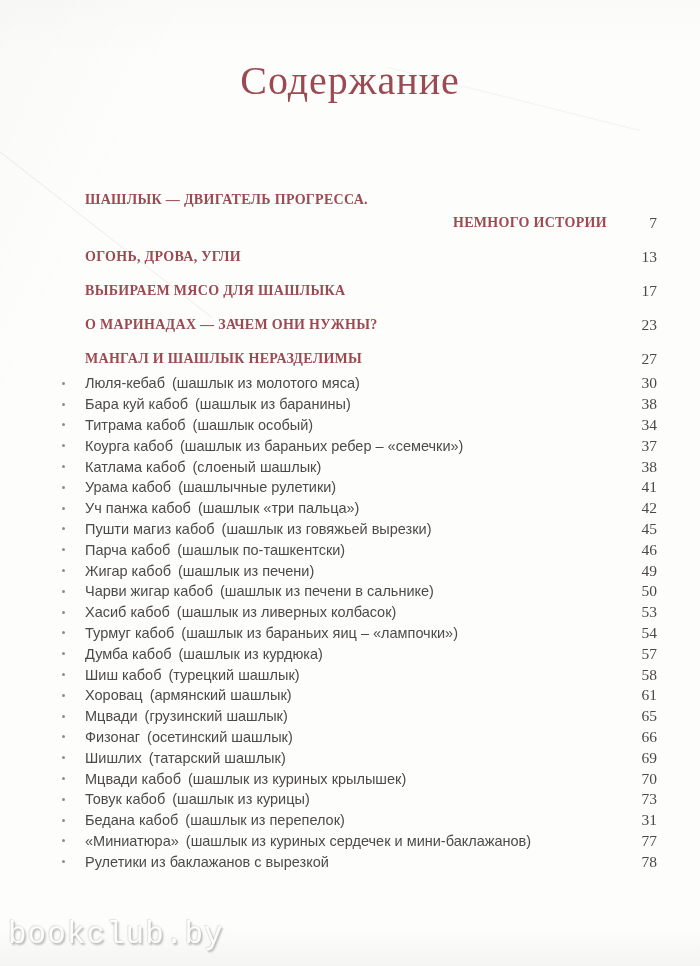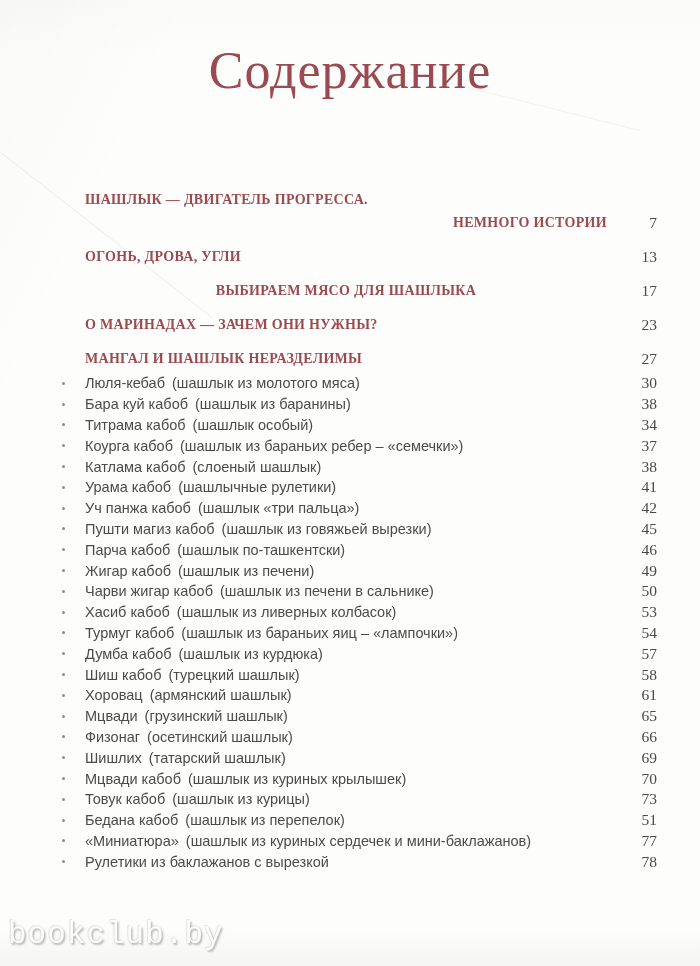--- a/index.html
+++ b/index.html
@@ -22,25 +22,25 @@
     transform:rotate(38deg); transform-origin:left top;
     pointer-events:none;
   }
   .scan-page::after {
     content:""; position:absolute; right:60px; top:130px; width:260px; height:1px;
     background:rgba(120,120,120,0.08);
     transform:rotate(14deg); transform-origin:right top;
     pointer-events:none;
   }
   .page-title {
-    margin:0; padding-top:41px;
+    margin:16px; padding-top:41px;
     text-align:center;
     font-family:"Liberation Serif", serif;
     font-weight:400;
-    font-size:52px;
+    font-size:40px;
     letter-spacing:1px;
     color:var(--accent, #9c4a52);
   }
   .toc {
     position:absolute;
     left:62px; right:43px; top:188px;
   }
   .row { display:flex; }
   .bullet-col { flex:none; width:23px; display:flex; align-items:center; }
   .dot { width:3px; height:3px; border-radius:50%; background:#8e8e89; }
@@ -92,21 +92,21 @@
       <div class="row header">
         <span class="bullet-col"></span>
         <span class="label">
           <span style="display: block;">ОГОНЬ, ДРОВА, УГЛИ</span>
         </span>
         <span class="page-num">13</span>
       </div>
       <div class="row header">
         <span class="bullet-col"></span>
         <span class="label">
-          <span style="display: block; text-align: center;">ВЫБИРАЕМ МЯСО ДЛЯ ШАШЛЫКА</span>
+          <span style="display: block;">ВЫБИРАЕМ МЯСО ДЛЯ ШАШЛЫКА</span>
         </span>
         <span class="page-num">17</span>
       </div>
       <div class="row header">
         <span class="bullet-col"></span>
         <span class="label">
           <span style="display: block;">О МАРИНАДАХ — ЗАЧЕМ ОНИ НУЖНЫ?</span>
         </span>
         <span class="page-num">23</span>
       </div>
@@ -262,21 +262,21 @@
           <span class="dot"></span>
         </span>
         <span class="label"><span class="entry-name">Товук кабоб</span><span class="entry-desc">(шашлык из курицы)</span></span>
         <span class="page-num">73</span>
       </div>
       <div class="row entry">
         <span class="bullet-col">
           <span class="dot"></span>
         </span>
         <span class="label"><span class="entry-name">Бедана кабоб</span><span class="entry-desc">(шашлык из перепелок)</span></span>
-        <span class="page-num">51</span>
+        <span class="page-num">31</span>
       </div>
       <div class="row entry">
         <span class="bullet-col">
           <span class="dot"></span>
         </span>
         <span class="label"><span class="entry-name">«Миниатюра»</span><span class="entry-desc">(шашлык из куриных сердечек и мини-баклажанов)</span></span>
         <span class="page-num">77</span>
       </div>
       <div class="row entry">
         <span class="bullet-col">

